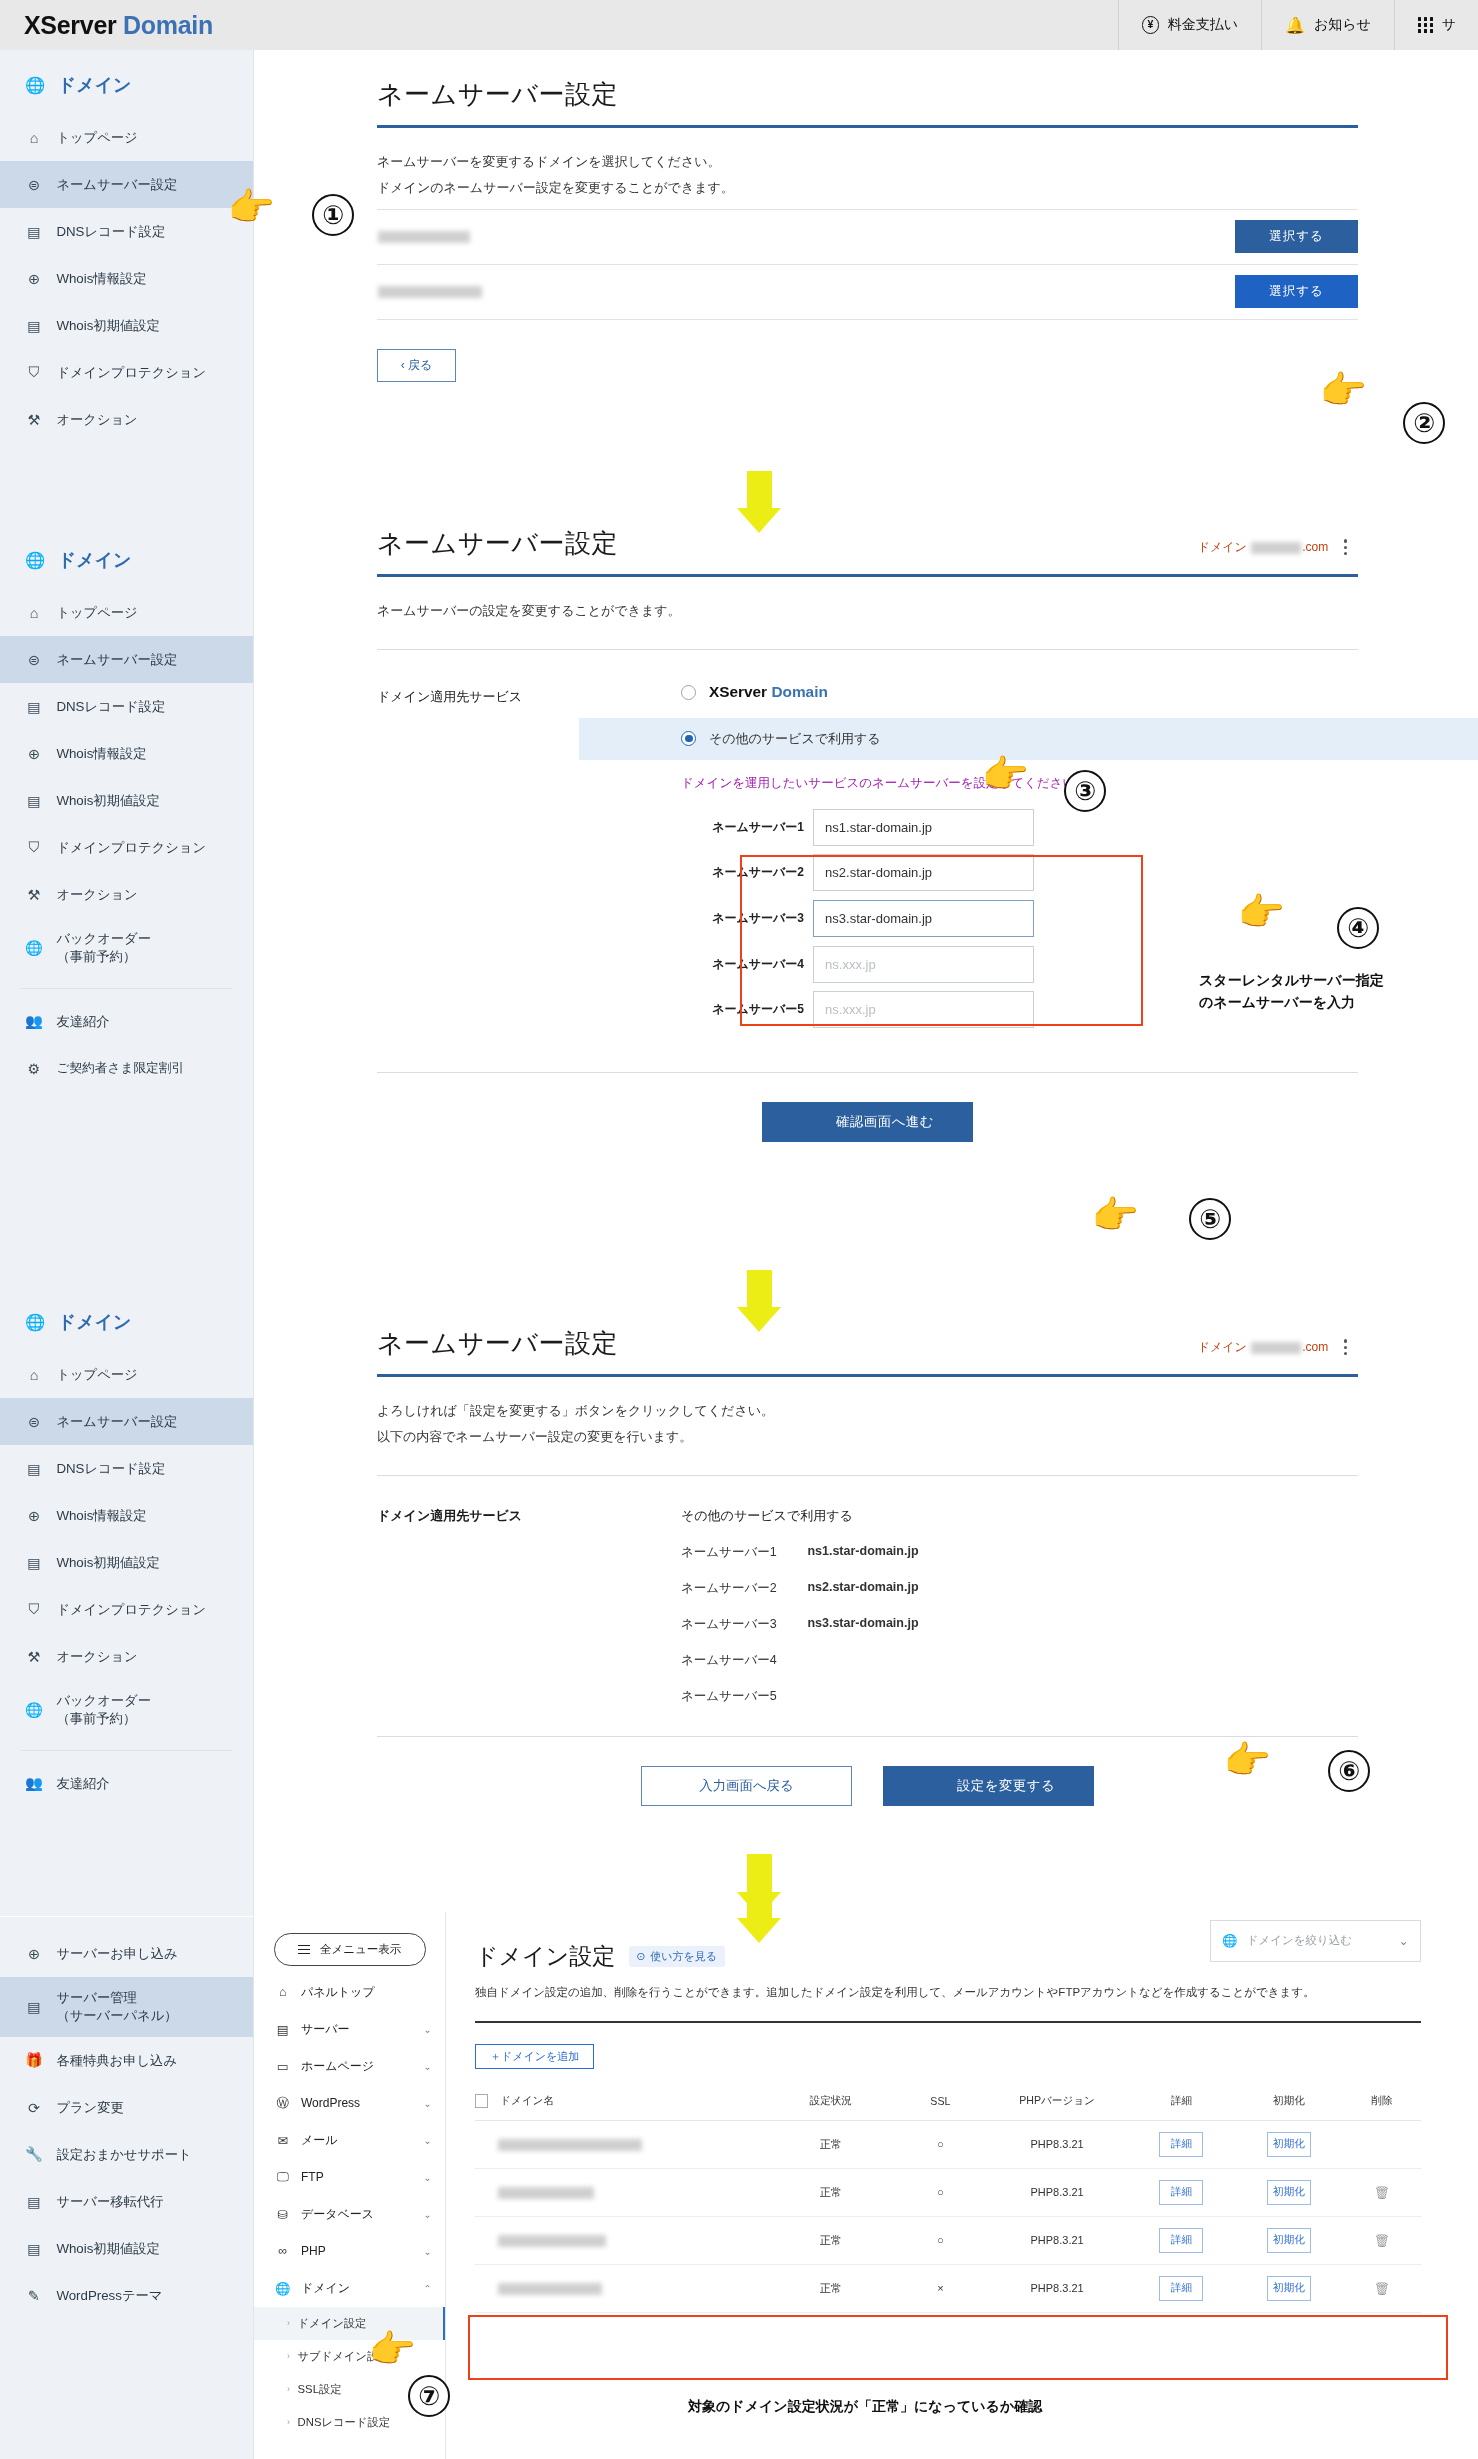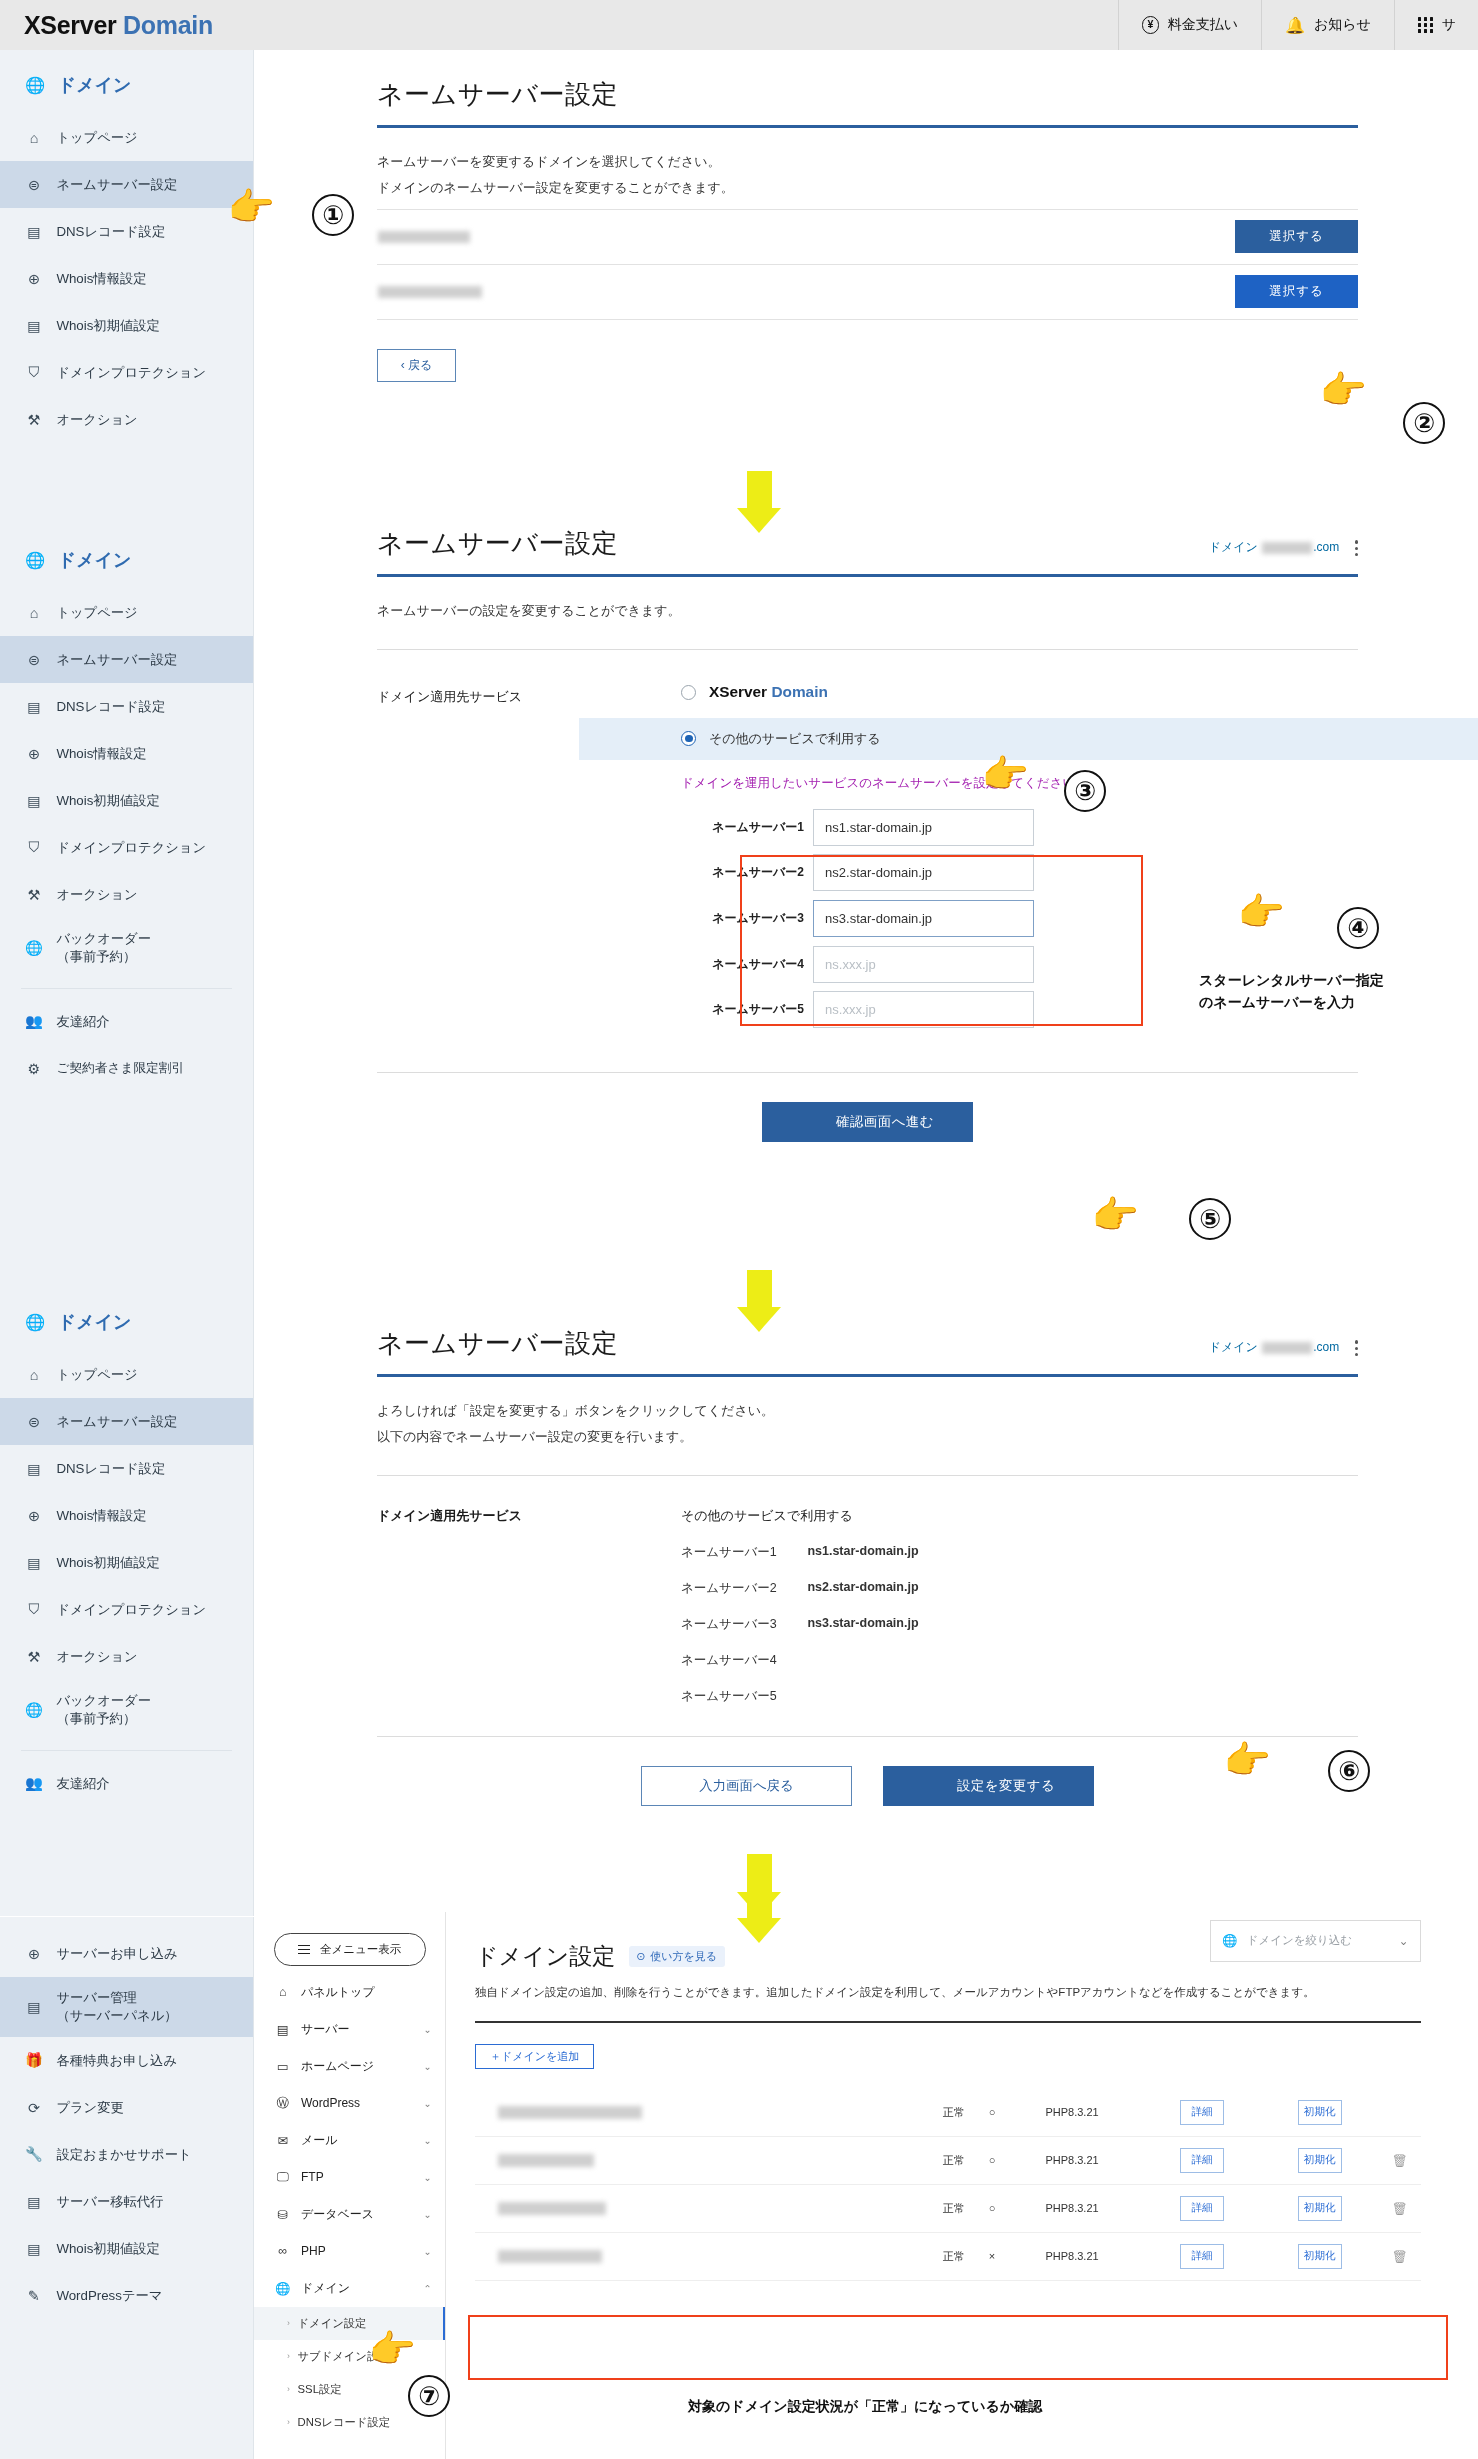--- a/index.html
+++ b/index.html
@@ -56,22 +56,22 @@
   .pad{ padding:0 121px 0 123px; }
   h1.t{
     font-size:26px; font-weight:normal; color:#1b1b1b; letter-spacing:0.5px;
     padding-bottom:13.4px;
   }
   .rule{ height:2.9px; background:#2b5f9e; }
   .rule.thin{ height:1px; background:#dcdcdc; }
   .desc{ font-size:13px; color:#333; line-height:2.0; }
 
   .dom-right{
-    position:absolute; right:121px; display:flex; align-items:flex-end; gap:15.4px;
-    font-size:12px; color:#0369a1;
+    position:absolute; right:132px; display:flex; align-items:flex-start; gap:15.4px;
+    font-size:12px; color:#c2410c;
   }
   .kebab{ display:flex; flex-direction:column; gap:2.9px; }
   .kebab i{ width:3.4px;height:3.4px;background:#555;border-radius:50%;display:block; }
   .blurdom{
     display:inline-block; background:#cfcfcf; filter:blur(2.9px);
     height:12.5px; vertical-align:middle; margin:0 1px;
   }
 
   
   .dcol{ font-size:12.5px; color:#333; text-decoration:underline; }
@@ -640,20 +640,32 @@
       <span class="gl">🌐</span>
       <span>ドメインを絞り込む</span>
       <span class="cv">⌄</span>
     </div>
     <div class="ds-desc">独自ドメイン設定の追加、削除を行うことができます。追加したドメイン設定を利用して、メールアカウントやFTPアカウントなどを作成することができます。</div>
     <div class="ds-hr"></div>
     <div class="btn-add">＋ドメインを追加</div>
 
     <table class="dt">
       <tbody>
+          <tr>
+        <th class="lft" style="width:288px">
+          <span class="cbx"></span>
+          <span style="margin-left:9.6px">ドメイン名</span>
+        </th>
+        <th style="width:125px">設定状況</th>
+        <th style="width:91px">SSL</th>
+        <th style="width:139px">PHPバージョン</th>
+        <th style="width:106px">詳細</th>
+        <th style="width:106px">初期化</th>
+        <th style="width:77px">削除</th>
+      </tr>
       <tr>
         <td class="lft"><span class="blurdom" style="width:144px;margin-left:23px"></span></td>
         <td class="ok">正常</td>
         <td class="ssl-o">○</td>
         <td>PHP8.3.21</td>
         <td><span class="tbtn">詳細</span></td>
         <td><span class="tbtn">初期化</span></td>
         <td></td>
       </tr>
       <tr>

